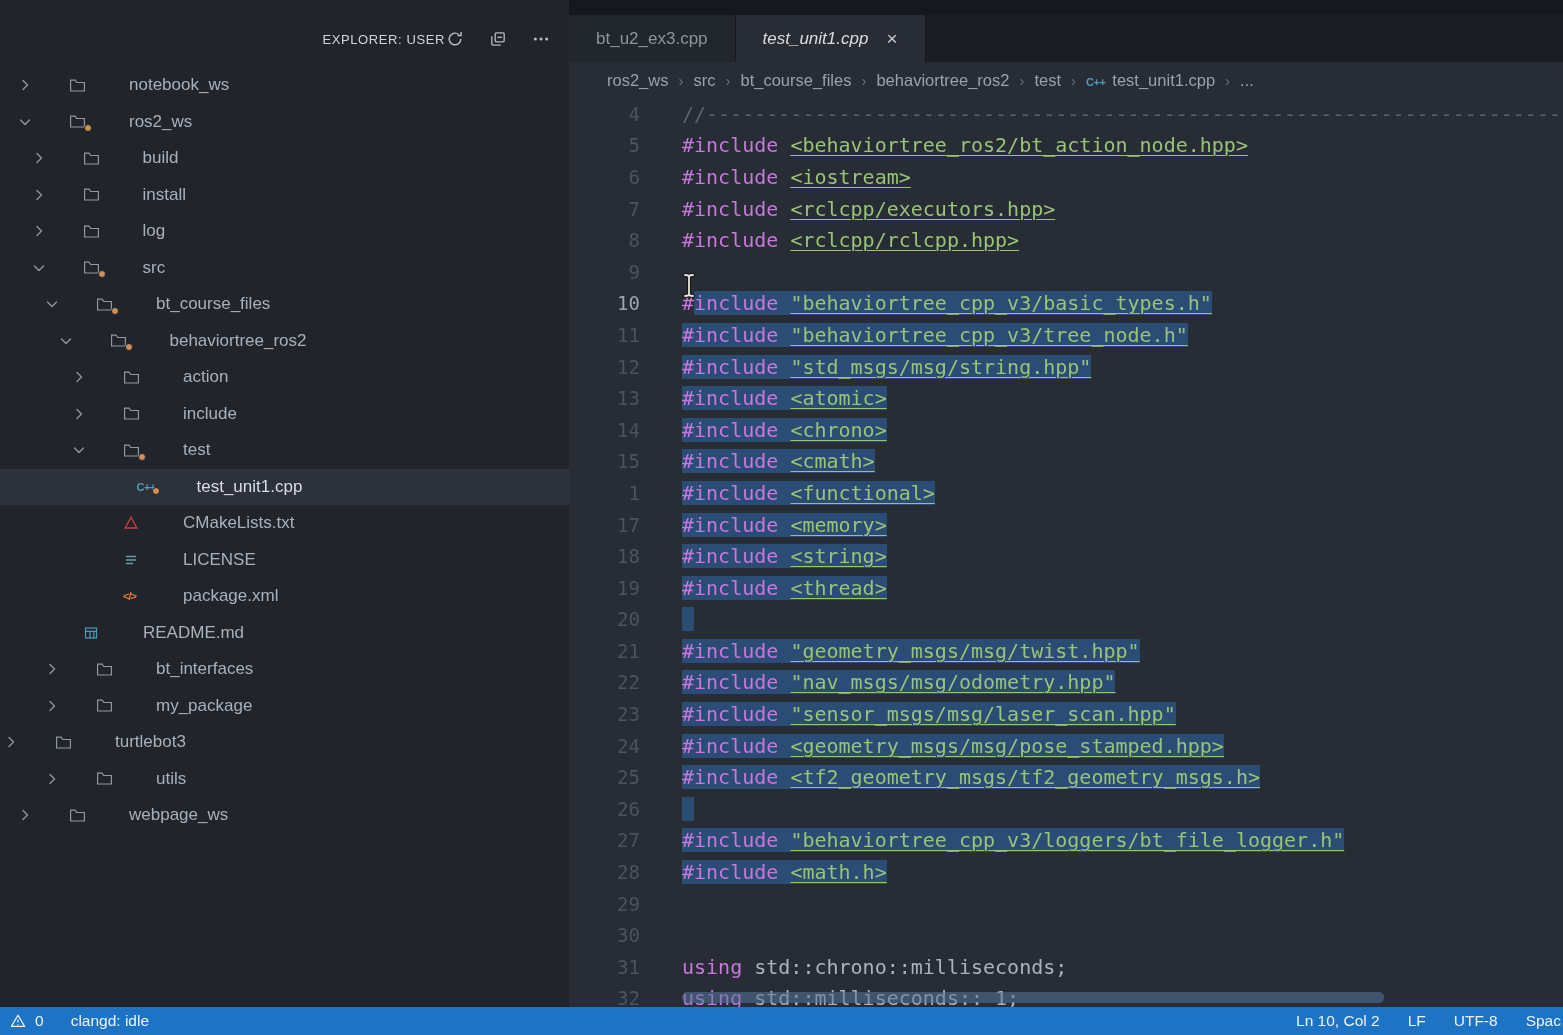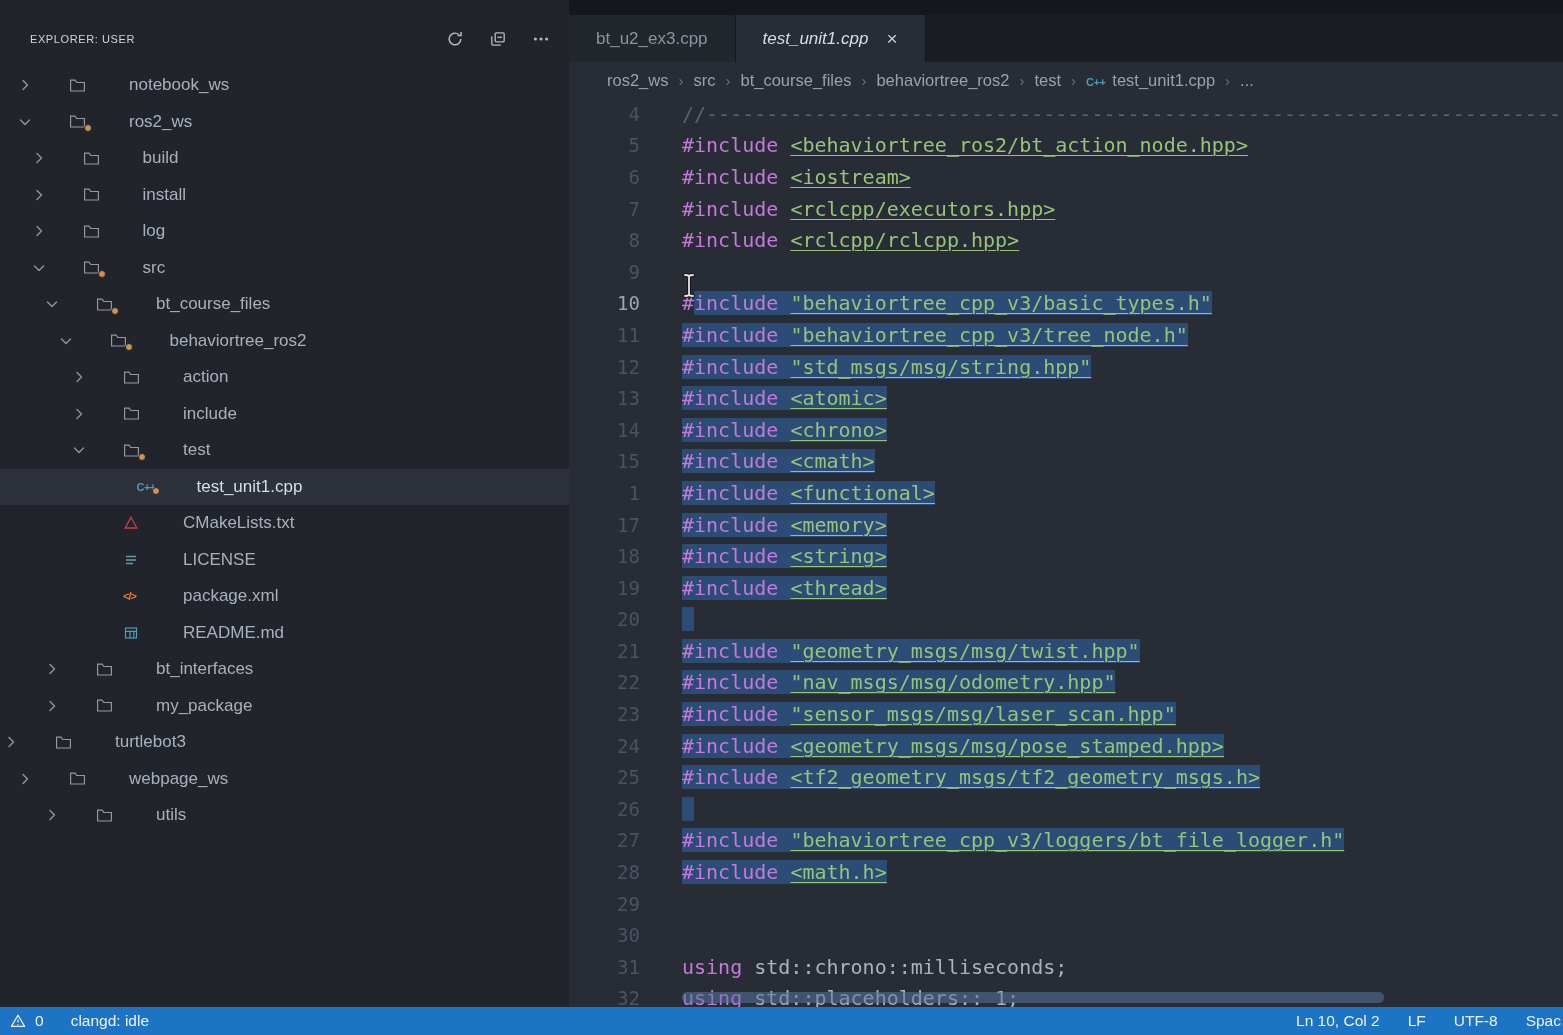--- a/index.html
+++ b/index.html
@@ -8,21 +8,21 @@
     --dot:#cf9154; --statusbar:#1e74c4; --tab-inactive:#22262d; --row-selected:#2c313c;
   }
   *{box-sizing:border-box; margin:0; padding:0;}
   html,body{width:1563px;height:1035px;overflow:hidden;background:#000;}
   body{font-family:"Liberation Sans", sans-serif;}
   #app{position:relative;width:1563px;height:1035px;background:var(--editor-bg);overflow:hidden;}
 
   
   .sidebar{position:absolute;left:0;top:0;width:569px;height:1007px;background:var(--sidebar-bg);overflow:hidden;}
   .sidebar-header{height:64px;display:flex;align-items:center;padding:14px 18px 0 30px;}
-  .sidebar-title{flex:1;font-size:11px;letter-spacing:.6px;color:#cfd4db;}
+  .sidebar-title{flex:1;font-size:13px;letter-spacing:.6px;color:#cfd4db;text-align:right;}
   .sidebar-actions{display:flex;align-items:center;gap:23px;}
   .hdr-icon{width:20px;height:20px;display:flex;align-items:center;justify-content:center;cursor:pointer;}
   .tree{margin-top:3px;}
   .tree-row{height:36.5px;display:flex;align-items:center;color:#a8b0bc;font-size:17px;cursor:pointer;gap:33px;}
   .tree-row.selected{background:var(--row-selected);color:#d9dde4;}
   .chev{flex:0 0 22px;display:flex;align-items:center;justify-content:center;}
   .icn{flex:0 0 27px;display:flex;align-items:center;justify-content:flex-start;position:relative;}
   .icn .dot{position:absolute;right:4px;bottom:-2px;width:8px;height:8px;border-radius:50%;background:var(--dot);border:1px solid var(--sidebar-bg);}
   .tree-label{white-space:nowrap;}
   .ico-cpp{font-size:11px;font-weight:bold;color:#519aba;letter-spacing:-.5px;}
@@ -271,21 +271,21 @@
           </span>
           <span class="tree-label">LICENSE</span>
         </div>
         <div class="tree-row" style="padding-left: 68px;">
           <span class="chev"></span>
           <span class="icn">
             <span class="ico-xml">&lt;/&gt;</span>
           </span>
           <span class="tree-label">package.xml</span>
         </div>
-        <div class="tree-row" style="padding-left: 68px;">
+        <div class="tree-row" style="padding-left: 28px;">
           <span class="chev"></span>
           <span class="icn">
             <svg viewBox="0 0 16 16" width="16" height="16" fill="none" stroke="#519aba" stroke-width="1.2">
               <rect x="2.5" y="3" width="11" height="10"></rect>
               <path d="M2.5 6.3h11M7 6.3v6.7M10.8 6.3v6.7"></path>
             </svg>
           </span>
           <span class="tree-label">README.md</span>
         </div>
         <div class="tree-row" style="padding-left: 41px;">
@@ -320,45 +320,45 @@
               <path d="M6 3.5L10.5 8 6 12.5" fill="none" stroke="#8a919c" stroke-width="1.5" stroke-linecap="round" stroke-linejoin="round"></path>
             </svg>
           </span>
           <span class="icn">
             <svg viewBox="0 0 16 16" width="17" height="17">
               <path d="M1.5 3h4.2l1.6 2.2h7.2v8H1.5z" fill="none" stroke="#9099a4" stroke-width="1.1"></path>
             </svg>
           </span>
           <span class="tree-label">turtlebot3</span>
         </div>
+        <div class="tree-row" style="padding-left: 41px;">
+          <span class="chev">
+            <svg viewBox="0 0 16 16" width="16" height="16">
+              <path d="M6 3.5L10.5 8 6 12.5" fill="none" stroke="#8a919c" stroke-width="1.5" stroke-linecap="round" stroke-linejoin="round"></path>
+            </svg>
+          </span>
+          <span class="icn">
+            <svg viewBox="0 0 16 16" width="17" height="17">
+              <path d="M1.5 3h4.2l1.6 2.2h7.2v8H1.5z" fill="none" stroke="#9099a4" stroke-width="1.1"></path>
+            </svg>
+          </span>
+          <span class="tree-label">utils</span>
+        </div>
         <div class="tree-row" style="padding-left: 14px;">
           <span class="chev">
             <svg viewBox="0 0 16 16" width="16" height="16">
               <path d="M6 3.5L10.5 8 6 12.5" fill="none" stroke="#8a919c" stroke-width="1.5" stroke-linecap="round" stroke-linejoin="round"></path>
             </svg>
           </span>
           <span class="icn">
             <svg viewBox="0 0 16 16" width="17" height="17">
               <path d="M1.5 3h4.2l1.6 2.2h7.2v8H1.5z" fill="none" stroke="#9099a4" stroke-width="1.1"></path>
             </svg>
           </span>
           <span class="tree-label">webpage_ws</span>
-        </div>
-        <div class="tree-row" style="padding-left: 41px;">
-          <span class="chev">
-            <svg viewBox="0 0 16 16" width="16" height="16">
-              <path d="M6 3.5L10.5 8 6 12.5" fill="none" stroke="#8a919c" stroke-width="1.5" stroke-linecap="round" stroke-linejoin="round"></path>
-            </svg>
-          </span>
-          <span class="icn">
-            <svg viewBox="0 0 16 16" width="17" height="17">
-              <path d="M1.5 3h4.2l1.6 2.2h7.2v8H1.5z" fill="none" stroke="#9099a4" stroke-width="1.1"></path>
-            </svg>
-          </span>
-          <span class="tree-label">utils</span>
         </div>
       </div>
   </div>
 
   <div class="editor">
     <div class="top-black"></div>
 
     <div class="tabstrip">
       <div class="tab">
         <span class="tab-label">bt_u2_ex3.cpp</span>
@@ -423,21 +423,21 @@
           <div class="code-line"><span class="ln">22</span><span class="code"><span class="tok-d sel">#include </span><span class="tok-s sel">"nav_msgs/msg/odometry.hpp"</span></span></div>
           <div class="code-line"><span class="ln">23</span><span class="code"><span class="tok-d sel">#include </span><span class="tok-s sel">"sensor_msgs/msg/laser_scan.hpp"</span></span></div>
           <div class="code-line"><span class="ln">24</span><span class="code"><span class="tok-d sel">#include </span><span class="tok-h sel">&lt;geometry_msgs/msg/pose_stamped.hpp&gt;</span></span></div>
           <div class="code-line"><span class="ln">25</span><span class="code"><span class="tok-d sel">#include </span><span class="tok-h sel">&lt;tf2_geometry_msgs/tf2_geometry_msgs.h&gt;</span></span></div>
           <div class="code-line"><span class="ln">26</span><span class="code"><span class="tok-p sel"> </span></span></div>
           <div class="code-line"><span class="ln">27</span><span class="code"><span class="tok-d sel">#include </span><span class="tok-s sel">"behaviortree_cpp_v3/loggers/bt_file_logger.h"</span></span></div>
           <div class="code-line"><span class="ln">28</span><span class="code"><span class="tok-d sel">#include </span><span class="tok-h sel">&lt;math.h&gt;</span></span></div>
           <div class="code-line"><span class="ln">29</span><span class="code"></span></div>
           <div class="code-line"><span class="ln">30</span></div>
           <div class="code-line"><span class="ln">31</span><span class="code"><span class="tok-k">using </span><span class="tok-p">std::chrono::milliseconds;</span></span></div>
-          <div class="code-line"><span class="ln">32</span><span class="code"><span class="tok-k">using </span><span class="tok-p">std::placeholders::_1;</span></span></div>
+          <div class="code-line"><span class="ln">32</span><span class="code"><span class="tok-k">using </span><span class="tok-p">std::milliseconds::_1;</span></span></div>
         </div>
       <div class="hscroll"></div>
     </div>
   </div>
 
   <div class="statusbar">
     <div class="sb-left">
       <svg viewBox="0 0 16 16" width="16" height="16" fill="none" stroke="#eef2f6" stroke-width="1.2">
         <path d="M8 2.2L14.6 13.4H1.4z" stroke-linejoin="round"></path>
           <path d="M8 6.4v3.2"></path>

